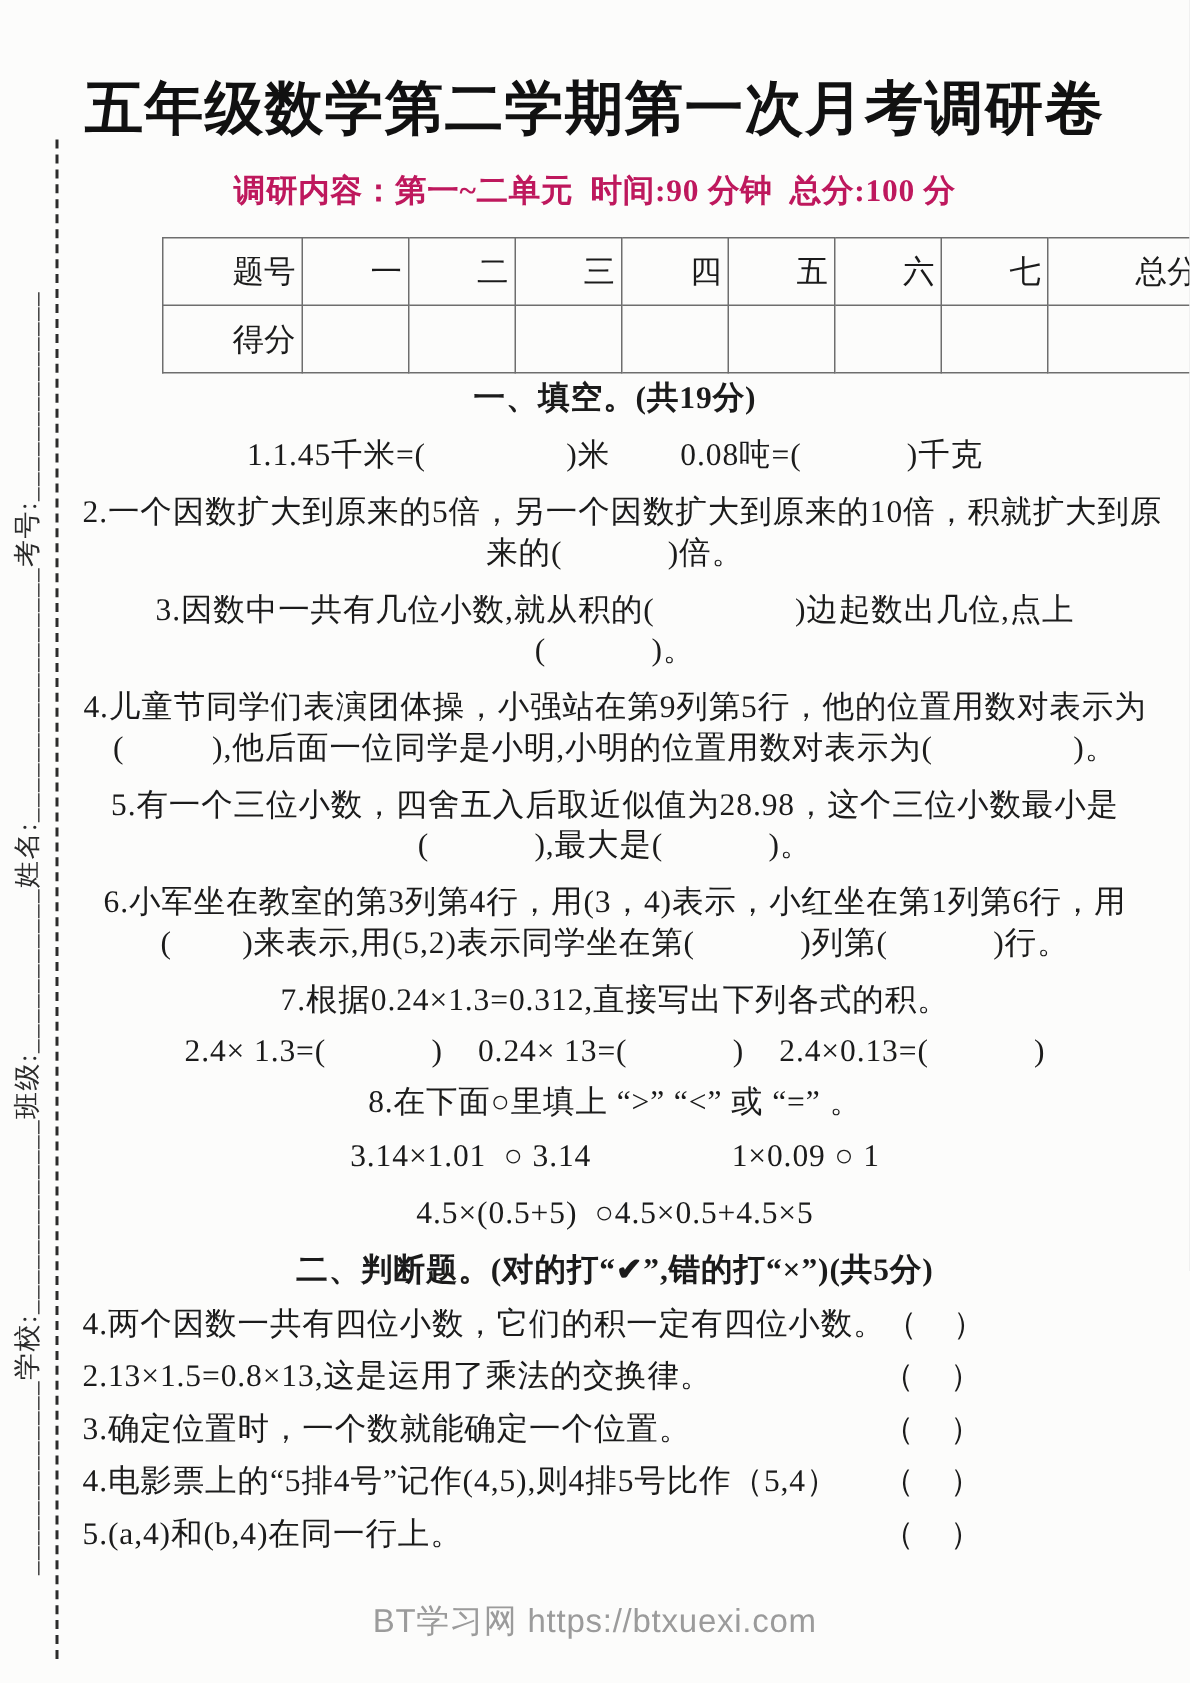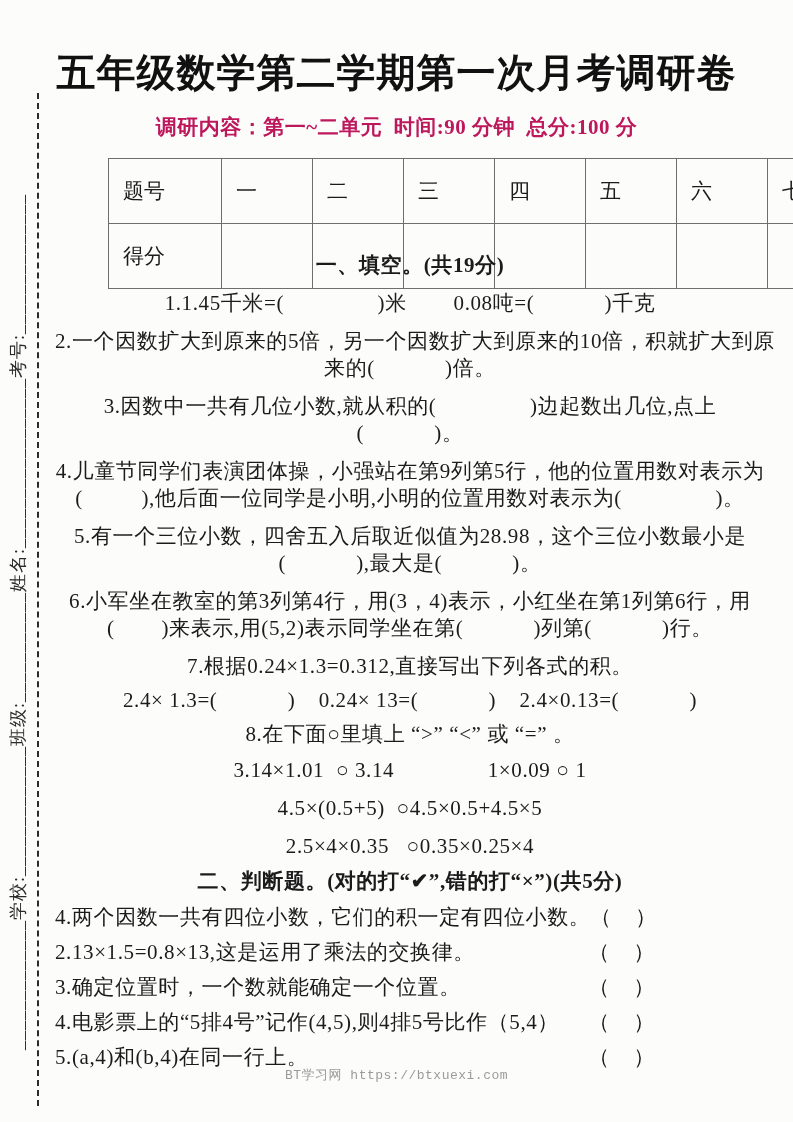--- a/index.html
+++ b/index.html
@@ -33,44 +33,44 @@
     margin-top:15px;font-size:21px;font-weight:bold;letter-spacing:0.5px;
     white-space:pre;color:#be185d;
   }
   
   .score-table{
     position:absolute;left:108px;top:158px;width:618px;
     border-collapse:collapse;table-layout:fixed;
     font-size:21px;color:#1b1b1b;
   }
   .score-table th,.score-table td{
-    border:1px solid #6e6e6e;height:36px;text-align:left;
-    font-weight:normal;padding:14px;overflow:hidden;
+    border:1px solid #6e6e6e;height:36px;text-align:right;
+    font-weight:normal;padding:4px;overflow:hidden;
   }
   .score-table th:first-child,.score-table td:first-child{width:84px;}
   .score-table th:nth-child(n+2),.score-table td:nth-child(n+2){width:62px;}
   .score-table th:last-child,.score-table td:last-child{width:96px;}
   
   .content{position:absolute;left:55px;top:252px;width:710px;}
   .line{white-space:pre;line-height:27px;font-size:21px;letter-spacing:0.6px;text-align:center;}
   .bold{font-weight:bold;}
   .mb11{margin-bottom:11px;}
   .mb9{margin-bottom:9px;}
   .mb8{margin-bottom:8px;}
   .mb7{margin-bottom:7px;}
   .jrow{
     display:flex;justify-content:space-between;width:600px;
     white-space:pre;line-height:27px;font-size:21px;letter-spacing:0.6px;
     margin-bottom:8px;
   }
   
   .watermark{
     position:absolute;left:0;right:0;top:1066px;text-align:center;
-    font-family:Liberation Mono, monospace;
-    font-size:13px;color:#9b9b9b;letter-spacing:0.5px;
+    font-family:Liberation Sans, sans-serif;
+    font-size:22px;color:#9b9b9b;letter-spacing:0.5px;
   }
 </style>
 </head>
 <body>
 
 <div class="page">
 
   <div class="seal-dash"></div>
   <div class="seal-text">_____________学校:_____________班级:___________姓名:_________________考号:______________</div>
 
@@ -142,21 +142,20 @@
 
       <div>
         <div class="line mb7">7.根据0.24×1.3=0.312,直接写出下列各式的积。</div>
         <div class="line mb7">2.4× 1.3=(            )    0.24× 13=(            )    2.4×0.13=(            )</div>
       </div>
 
       <div>
         <div class="line mb9">8.在下面○里填上 “&gt;” “&lt;” 或 “=” 。</div>
         <div class="line mb11">3.14×1.01  ○ 3.14                1×0.09 ○ 1</div>
         <div class="line mb11">4.5×(0.5+5)  ○4.5×0.5+4.5×5</div>
-        <div class="line mb8">2.5×4×0.35   ○0.35×0.25×4</div>
       </div>
     </section>
 
     <section>
       <div class="line bold mb9">二、判断题。(对的打“✔”,错的打“×”)(共5分)</div>
 
       <div class="jrow">
         <span>4.两个因数一共有四位小数，它们的积一定有四位小数。</span>
         <span>（    ）</span>
       </div>

